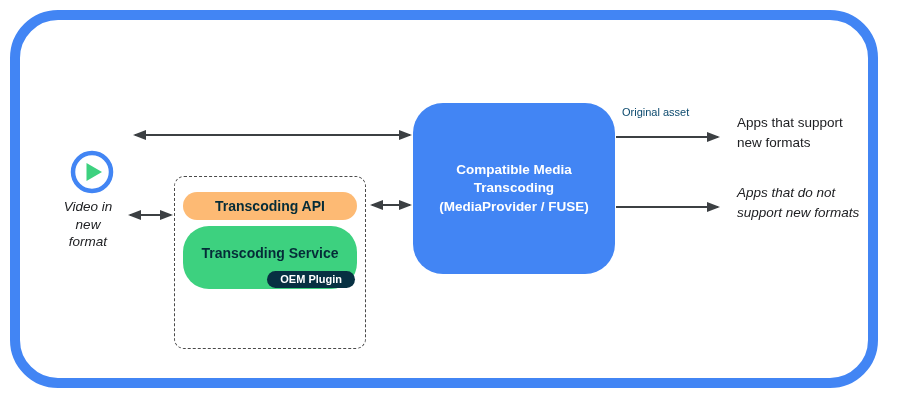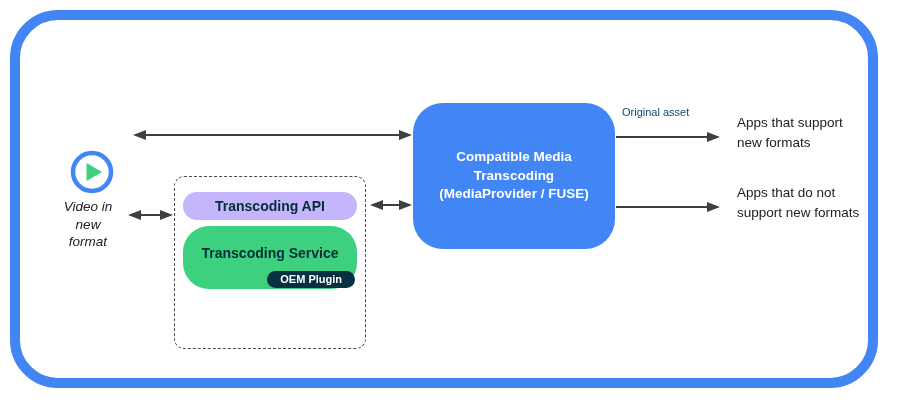--- a/index.html
+++ b/index.html
@@ -18,48 +18,48 @@
     font-size:13.5px;line-height:17.5px;text-align:center;white-space:pre-line;font-style:italic;
   }
   .mf-box{
     position:absolute;left:174px;top:176px;width:192px;height:173px;
     border:1.5px dashed #4a4a4a;border-radius:10px;box-sizing:border-box;
     background:#fff;padding:7px 8px 0 8px;
   }
   .mf-title{font-size:13px;line-height:16px;text-align:center;color:#202124;}
   .pill{box-sizing:border-box;display:flex;align-items:center;justify-content:center;}
   .pill.api{
-    margin-top:8px;height:28px;border-radius:14px;background:#c4b5fd;
+    margin-top:8px;height:28px;border-radius:14px;background:#fdba74;
     font-weight:bold;font-size:14px;color:#052c38;
   }
   .pill.service{
     position:relative;margin-top:6px;height:63px;border-radius:26px;background:#3DD17F;
     font-weight:bold;font-size:14px;color:#052c38;padding-bottom:10px;
   }
   .oem{
     position:absolute;right:2px;bottom:1px;height:17px;line-height:17px;
     padding:0 13px;border-radius:9px;background:#073042;color:#fff;
     font-weight:bold;font-size:11px;display:block;margin-top:29px;
   }
   .pill.hardware{
     margin-top:5px;height:31px;border-radius:15.5px;background:#EFF7D8;
     font-size:13.5px;color:#202124;
   }
   .cmt-box{
-    position:absolute;left:413px;top:103px;width:202px;height:146px;
+    position:absolute;left:413px;top:103px;width:202px;height:171px;
     background:#4285F4;border-radius:30px;box-sizing:border-box;
     display:flex;align-items:center;justify-content:center;text-align:center;
     color:#fff;font-weight:bold;font-size:13.5px;line-height:18.5px;white-space:pre-line;
   }
   .asset{position:absolute;font-size:11px;color:#0c4a6e;white-space:nowrap;}
   .asset.original{left:622px;top:106px;}
   .asset.transcoded{left:620px;top:213px;}
   .apps{position:absolute;font-size:13.5px;line-height:20px;white-space:pre-line;color:#202124;}
   .apps.top{left:737px;top:113px;}
-  .apps.bottom{left:737px;top:183px;}
+  .apps.bottom{left:737px;top:183px;font-style:italic;}
 </style>
 </head>
 <body>
 
 <div class="stage">
 
   <div class="frame"></div>
 
   <svg class="arrows" viewBox="0 0 898 404">
     <defs>

